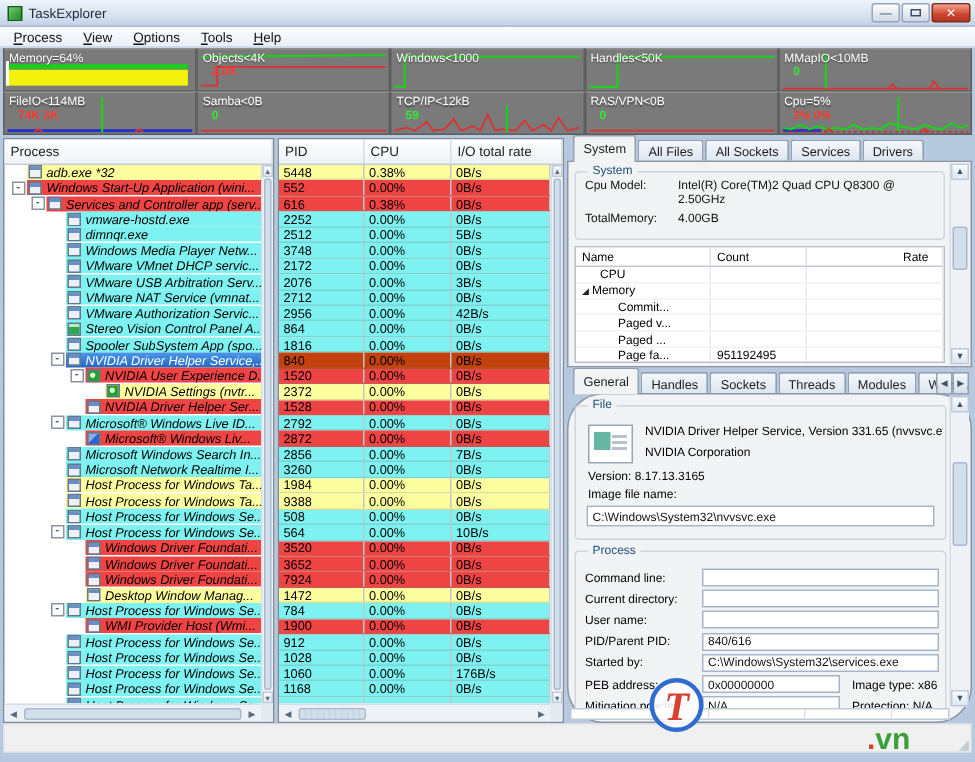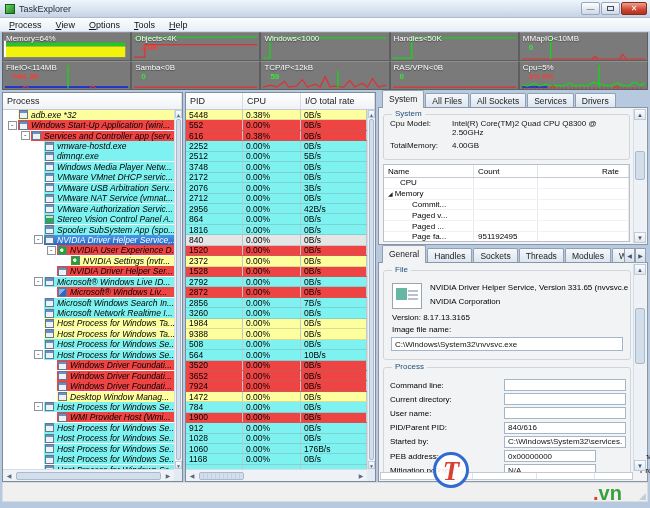--- a/index.html
+++ b/index.html
@@ -39,21 +39,21 @@
   .tblock{display:flex;align-items:center;flex:1;height:10px;overflow:hidden;padding-left:1px;white-space:nowrap;}
   .ticon{width:9px;height:9px;flex:none;margin-right:3px;border:1px solid #68788c;}
   .icon-app{background:linear-gradient(#698fc4 0 2.5px,#eef2f6 2.5px);}
   .icon-nvidia{background:radial-gradient(circle at 40% 45%,#d9ffd9 0 1.5px,#22a32c 2px);}
   .icon-green{background:linear-gradient(#bfe8c8 0 2px,#2da84e 2px);}
   .icon-bluewin{background:linear-gradient(135deg,#7fb3f0 0 45%,#2f66c8 45%);}
   .color-yellow{background:#fdff9e;}
   .color-cyan{background:#7df2f0;}
   .color-white{background:#ef4444;}
   .color-selected{background:linear-gradient(#4a97e8,#2368c4);color:#fff;}
-  .color-selgray{background:#e5e5e5;}
+  .color-selgray{background:#c2410c;}
   
   #table-rows{position:absolute;left:0;right:8px;top:17px;bottom:12px;overflow:hidden;}
   .drow{height:var(--rh);display:flex;align-items:stretch;font-size:8.5px;border-bottom:1px solid rgba(130,130,130,.28);}
   .dc{display:flex;align-items:center;padding-left:3px;border-right:1px solid #bfc6cd;overflow:hidden;}
   .dc0{width:57px;}.dc1{width:58px;}.dc2{flex:1;}
   
   .vscroll{position:absolute;right:0;top:17px;bottom:12px;width:8px;background:#eef2f7;border-left:1px solid #d7dde4;display:flex;flex-direction:column;}
   .vs-arrow{height:8px;font-size:5px;text-align:center;color:#5a6a80;line-height:8px;background:linear-gradient(#fafcfe,#dde6f0);border:1px solid #c0cbd9;flex:none;}
   .vthumb{flex:1;margin:1px;background:#d3deeb;border:1px solid #a9b9cf;border-radius:2px;}
   .hscroll{position:absolute;left:0;right:8px;bottom:0;height:12px;background:#eef2f7;border-top:1px solid #d7dde4;display:flex;align-items:center;padding:0 1px;font-size:6px;color:#5a6a80;}
@@ -84,39 +84,39 @@
   .file-icon{position:absolute;left:8px;top:12px;width:30px;height:26px;border:1px solid #9aa5b2;background:#fff;}
   .fi-a{position:absolute;left:3px;top:4px;width:11px;height:12px;background:#67b7a4;}
   .fi-b{position:absolute;right:3px;top:6px;width:10px;height:2px;background:#b9c2cc;box-shadow:0 4px 0 #b9c2cc,0 8px 0 #b9c2cc;}
   .file-name{position:absolute;left:46px;top:12px;right:2px;font-size:8px;white-space:nowrap;overflow:hidden;}
   .file-company{position:absolute;left:46px;top:26px;font-size:8px;}
   .file-version{position:absolute;left:8px;top:42px;font-size:8px;}
   .file-imglabel{position:absolute;left:8px;top:54px;font-size:8px;}
   .tbox{border:1px solid #a5b6c8;background:#fff;font-size:8px;padding:0 3px;color:#111;}
   .file-path{position:absolute;left:7px;right:7px;top:66px;height:14px;}
   #proc-fields{position:absolute;left:6px;right:4px;top:10px;}
-  .frow{display:flex;align-items:center;height:14.2px;font-size:8px;gap:36px;}
+  .frow{display:flex;align-items:center;height:14.2px;font-size:8px;}
   .flabel{width:78px;flex:none;}
   .fbox{flex:1;height:12px;}
   .fbox.short{flex:none;width:92px;}
   .fside{margin-left:8px;white-space:nowrap;}
   .bottom-strip{position:absolute;left:1px;right:14px;bottom:1px;height:8px;background:#fff;border:1px solid #c3cad3;display:flex;}
   .bs-c{border-right:1px solid #e0e4e8;}
   .vscroll2{position:absolute;right:1px;width:13px;background:#eef2f7;border-left:1px solid #d7dde4;display:flex;flex-direction:column;}
   .vs2-arrow{height:11px;font-size:6px;text-align:center;color:#44536b;line-height:11px;background:linear-gradient(#fafcfe,#dde6f0);border:1px solid #c0cbd9;flex:none;}
   .vtrack{flex:1;position:relative;}
   .vthumb2{position:absolute;left:1px;right:1px;background:#d3deeb;border:1px solid #a9b9cf;border-radius:2px;}
   
   #statusbar{position:absolute;left:2px;right:2px;top:482px;height:20px;background:#f0f0f0;border:1px solid #d7dde3;}
   .grip{position:absolute;right:1px;bottom:0;font-size:9px;color:#c2ccd6;}
   
   #watermark{position:absolute;left:433px;top:449px;width:216px;height:58px;z-index:60;pointer-events:none;}
   .wm-circle{position:absolute;left:0;top:3px;width:36px;height:36px;border:3px solid #2f6bd0;border-radius:50%;background:rgba(255,255,255,.88);color:#d8402f;font-family:"Liberation Serif",serif;font-size:27px;font-weight:bold;font-style:italic;text-align:center;line-height:32px;}
   .wm-text{position:absolute;left:35px;top:0;font-family:"Liberation Serif",serif;font-size:31px;font-weight:bold;color:#2f6bd0;}
-  .wm-vn{position:absolute;left:160px;top:33px;font-family:"Liberation Serif",serif;font-size:20px;font-weight:bold;}
+  .wm-vn{position:absolute;left:145px;top:33px;font-family:"Liberation Serif",serif;font-size:20px;font-weight:bold;}
   .wm-dot{color:#d8402f;}.wm-suf{color:#3aa03a;}
 </style>
 </head>
 <body>
 
 <div class="titlebar">
   <span class="app-icon"></span>
   <span class="title-text">TaskExplorer</span>
   <span class="winbtns">
     <span class="wbtn">—</span>
@@ -819,21 +819,21 @@
     <span class="tab">Handles</span>
     <span class="tab">Sockets</span>
     <span class="tab">Threads</span>
     <span class="tab">Modules</span>
     <span class="tab">Windows</span>
   </div>
 <div class="tab-arrows" style="position:absolute;left:624px;top:248px;">
   <span class="tab-arrow">◀</span>
   <span class="tab-arrow">▶</span>
 </div>
-<div class="pbody" style="left:378px;top:262px;width:270px;height:220px;">
+<div class="pbody" style="left:378px;top:262px;width:270px;height:220px;border-radius:24px;">
   <div class="group" style="left:4px;right:16px;top:7px;height:90px;">
     <span class="gtitle">File</span>
     <span class="file-icon">
         <span class="fi-a"></span>
         <span class="fi-b"></span>
       </span>
     <div class="file-name">NVIDIA Driver Helper Service, Version 331.65 (nvvsvc.exe)</div>
     <div class="file-company">NVIDIA Corporation</div>
     <div class="file-version">Version: 8.17.13.3165</div>
     <div class="file-imglabel">Image file name:</div>

